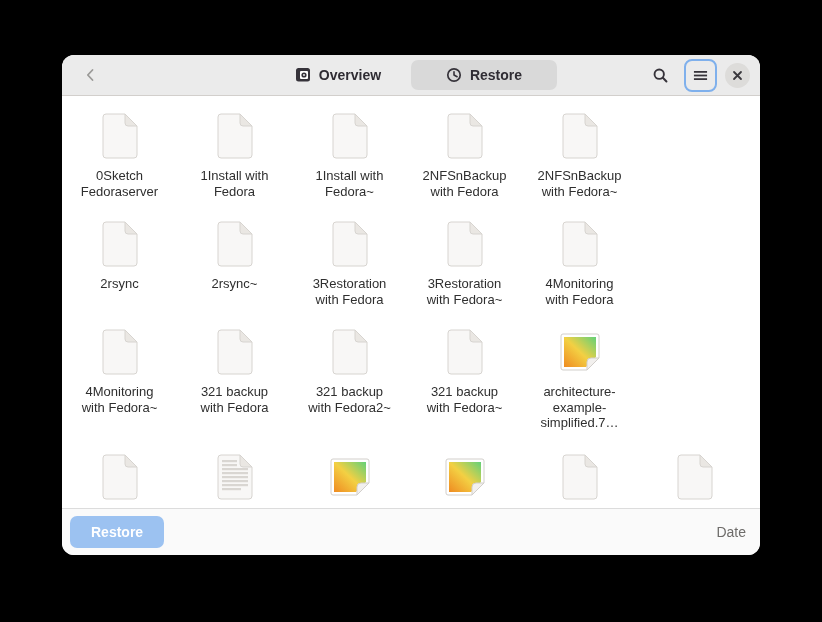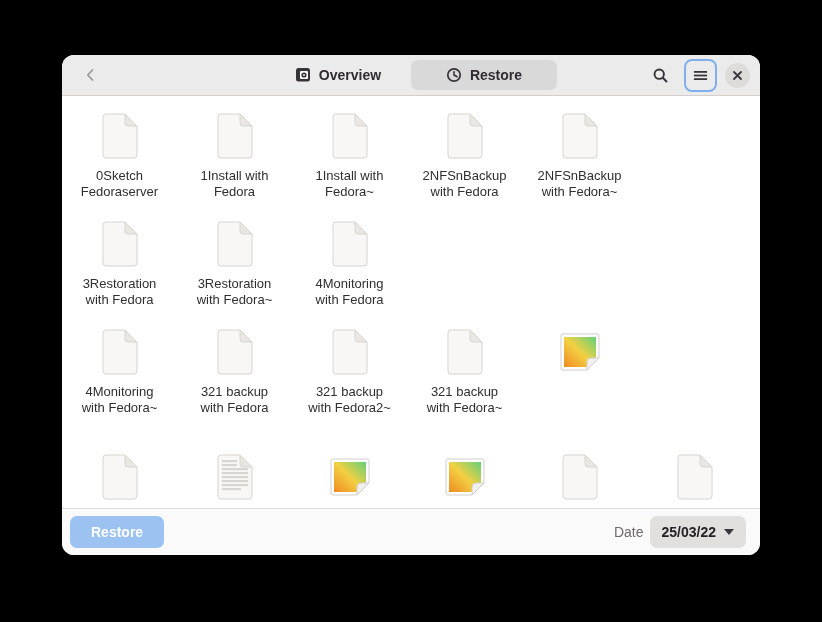--- a/index.html
+++ b/index.html
@@ -217,20 +217,32 @@
         <div class="file-label">2NFSnBackup
 with Fedora~</div>
       </div>
     </div>
 
     <div class="grid-row row-1">
       <div class="cell">
         <svg width="48" height="48">
             <use href="#i-blank"></use>
           </svg>
+        <div class="file-label">2rsync</div>
+      </div>
+      <div class="cell">
+        <svg width="48" height="48">
+            <use href="#i-blank"></use>
+          </svg>
+        <div class="file-label">2rsync~</div>
+      </div>
+      <div class="cell">
+        <svg width="48" height="48">
+            <use href="#i-blank"></use>
+          </svg>
         <div class="file-label">3Restoration
 with Fedora</div>
       </div>
       <div class="cell">
         <svg width="48" height="48">
             <use href="#i-blank"></use>
           </svg>
         <div class="file-label">3Restoration
 with Fedora~</div>
       </div>
@@ -269,20 +281,23 @@
         <svg width="48" height="48">
             <use href="#i-blank"></use>
           </svg>
         <div class="file-label">321 backup
 with Fedora~</div>
       </div>
       <div class="cell">
         <svg width="48" height="48">
             <use href="#i-image"></use>
           </svg>
+        <div class="file-label">architecture-
+example-
+simplified.7…</div>
       </div>
     </div>
 
     <div class="grid-row row-3">
       <div class="cell">
         <svg width="48" height="48">
             <use href="#i-blank"></use>
           </svg>
         <div class="file-label"></div>
       </div>
@@ -317,20 +332,16 @@
         <div class="file-label"></div>
       </div>
     </div>
 
   </div>
 
   <div class="footer">
     <button class="restore-btn">Restore</button>
     <div class="footer-right">
       <span class="date-label">Date</span>
-      <button class="date-btn">
-        <span>25/03/22</span>
-        <span class="caret"></span>
-      </button>
     </div>
   </div>
 
 </div>
 
 </body></html>

